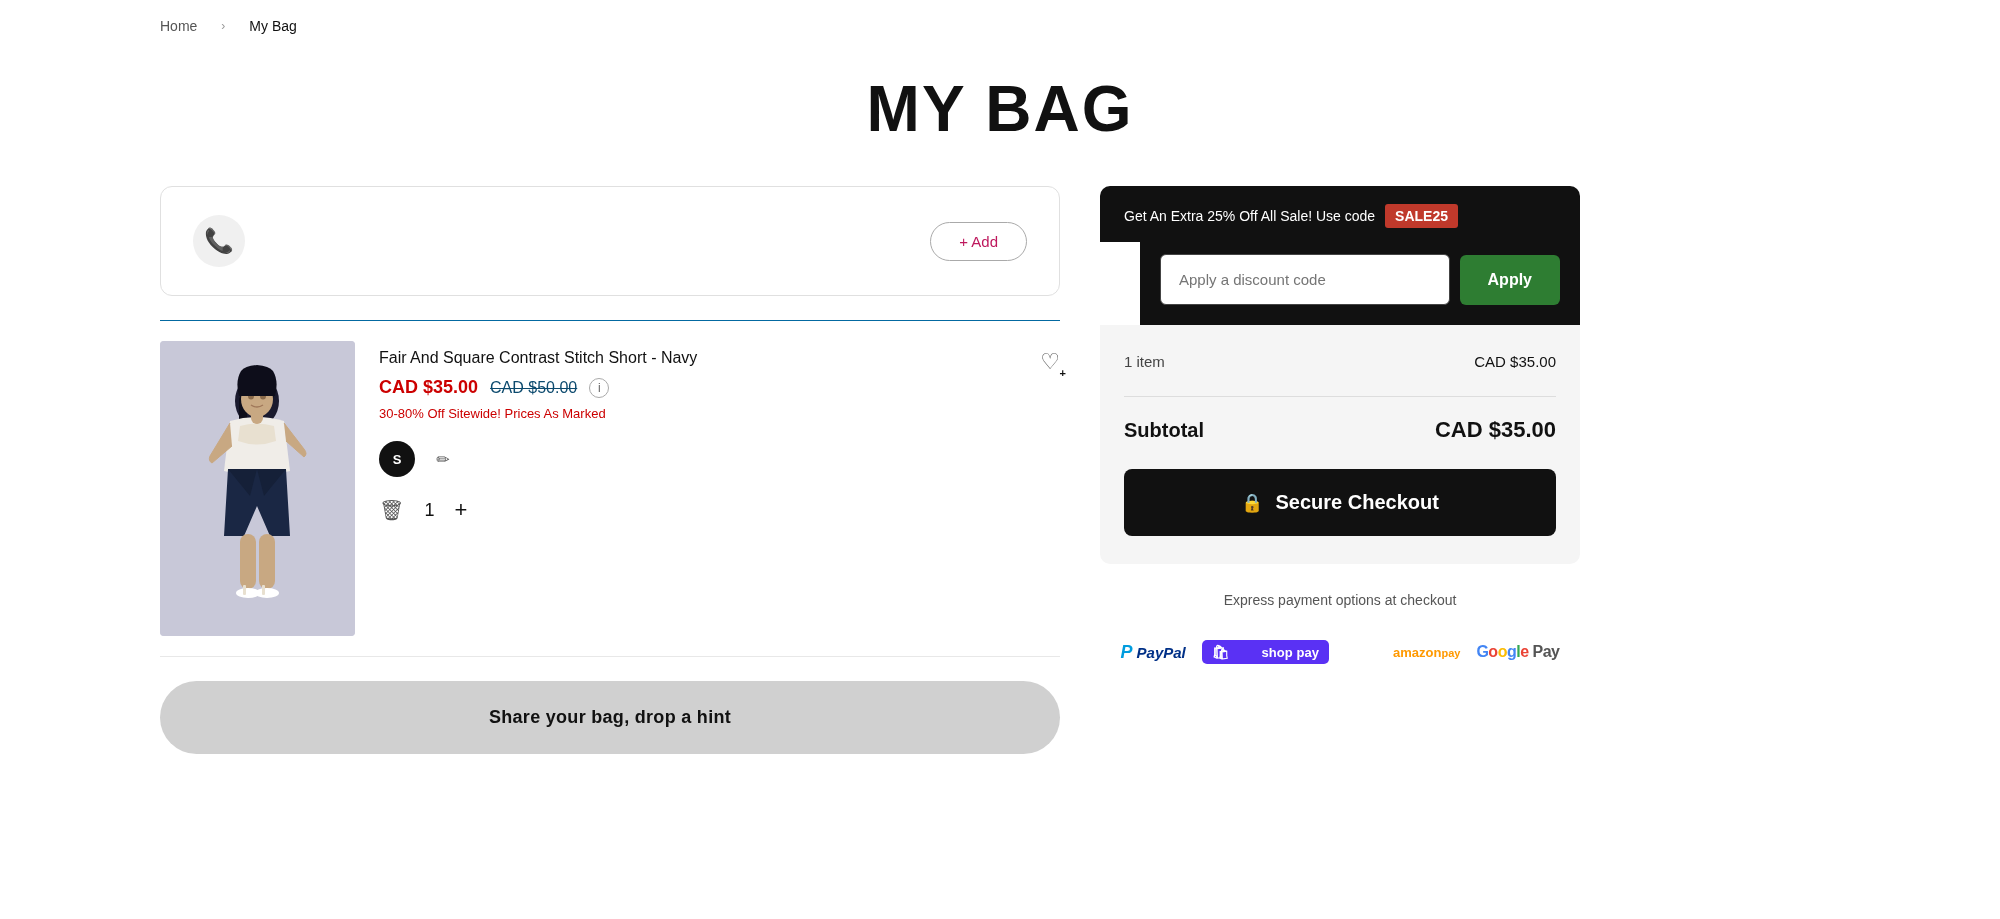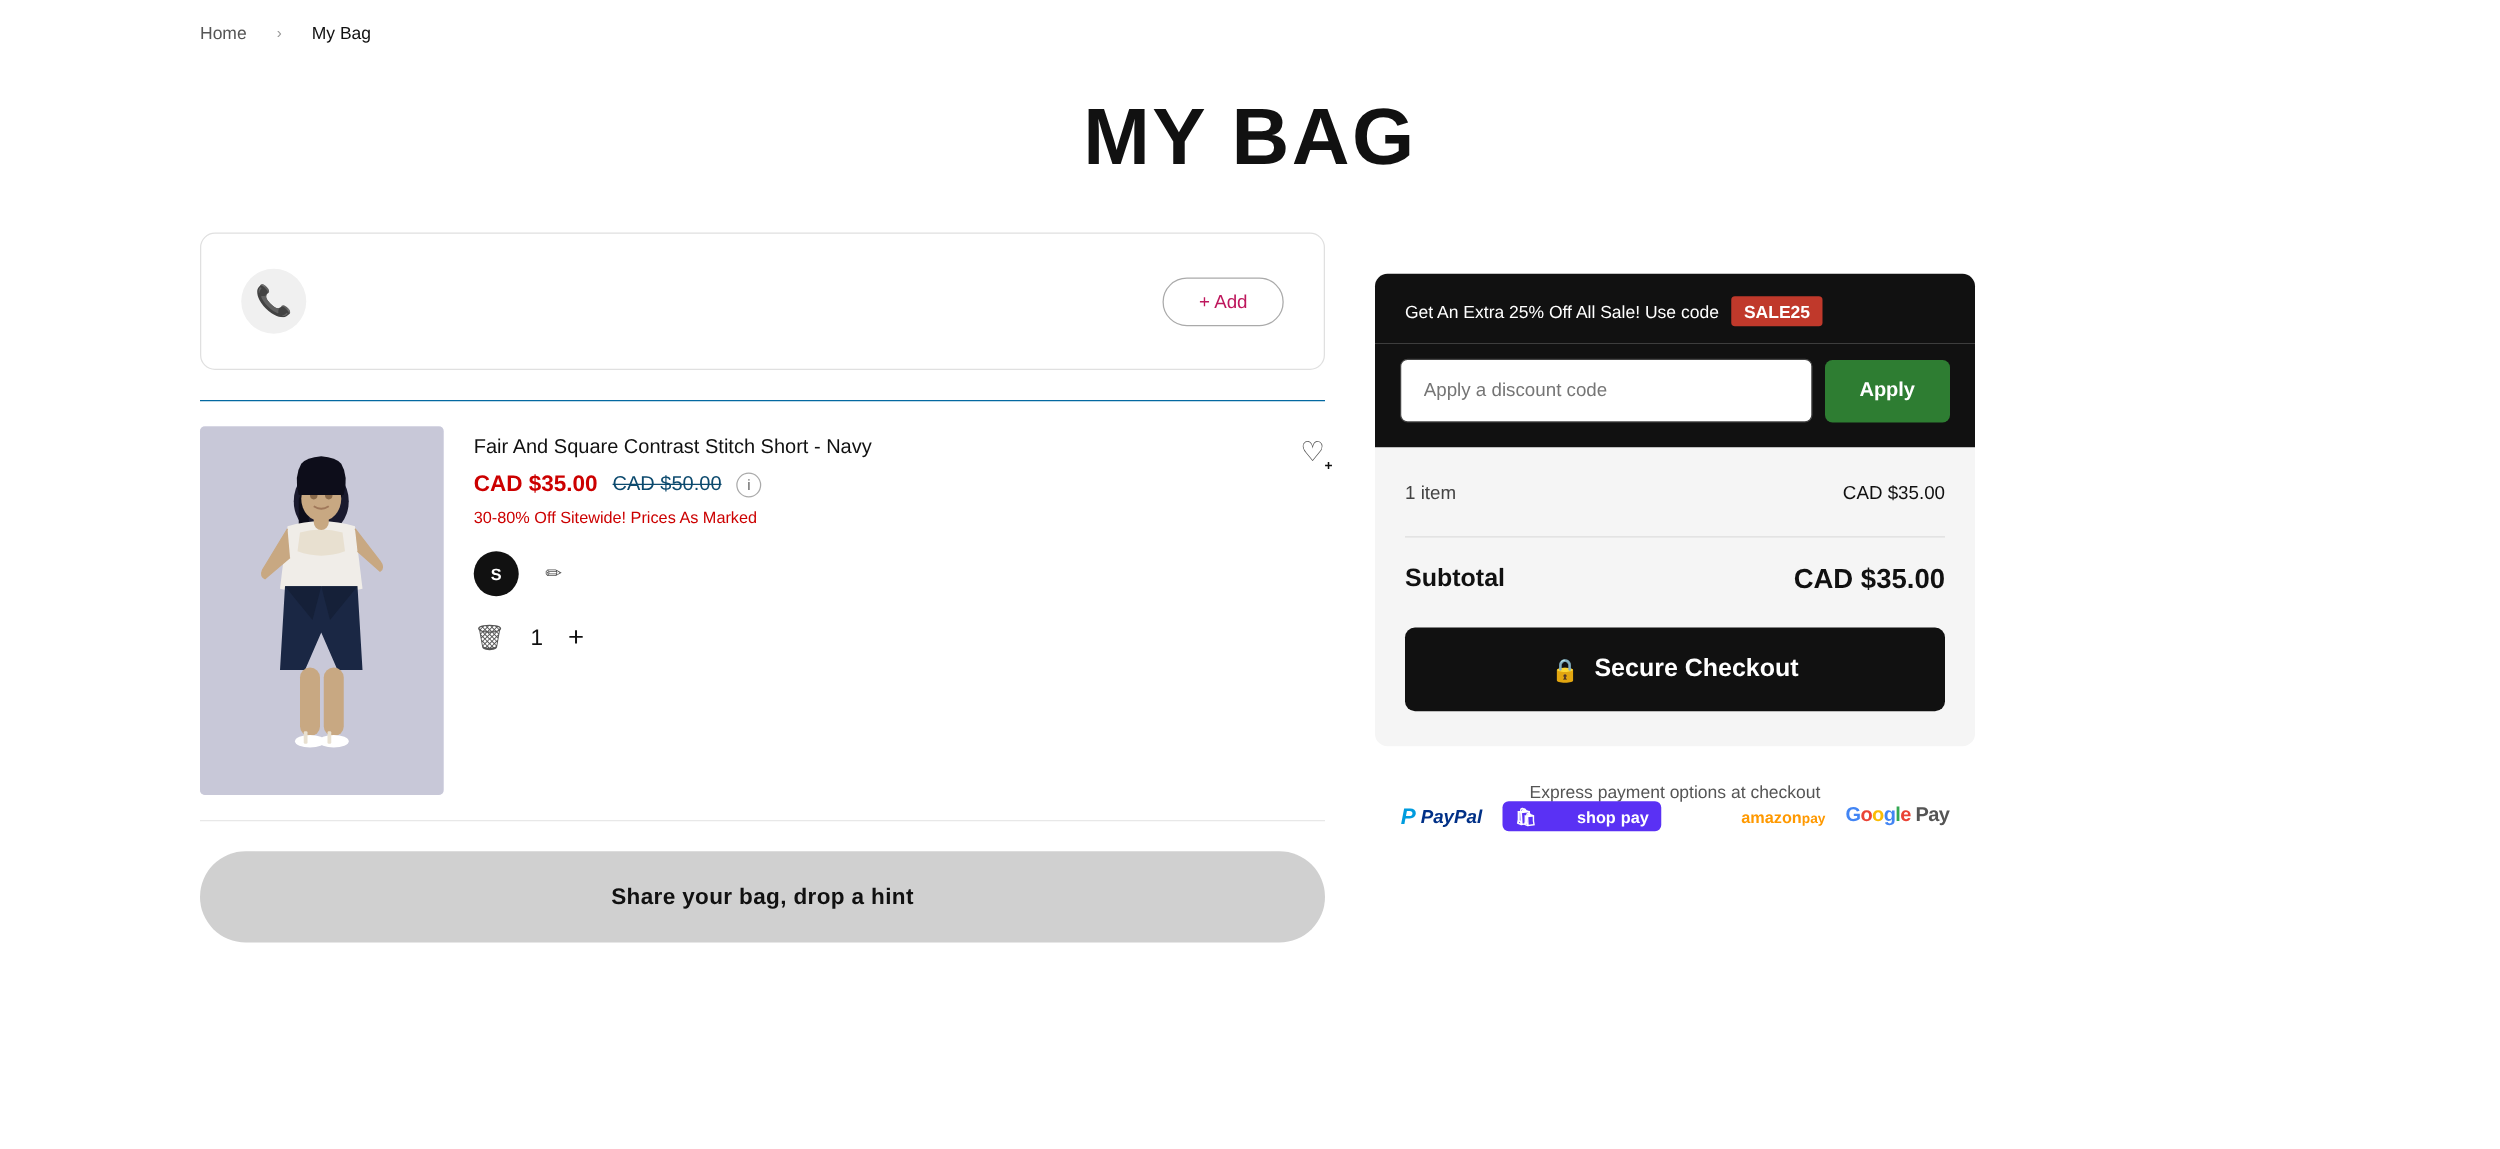--- a/index.html
+++ b/index.html
@@ -265,21 +265,20 @@
     .promo-banner {
       background: #111;
       color: #fff;
       border-radius: 10px 10px 0 0;
       padding: 18px 24px 14px;
       display: flex;
       align-items: center;
       gap: 10px;
       flex-wrap: wrap;
       font-size: 14px;
-      margin-top: 33px;
     }
     .promo-text {
       font-size: 14px;
       color: #fff;
     }
     .promo-code {
       background: #c0392b;
       color: #fff;
       font-weight: 700;
       padding: 4px 10px;
@@ -288,20 +287,21 @@
     }
 
     
     .discount-section {
       background: #111;
       border-radius: 0 0 0 0;
       padding: 12px 20px 20px;
       display: flex;
       gap: 10px;
       align-items: center;
+      margin-left: 40px;
     }
     .discount-input {
       flex: 1;
       padding: 16px 18px;
       border: 1px solid #444;
       border-radius: 6px;
       font-size: 15px;
       background: #fff;
       color: #999;
       outline: none;
@@ -379,21 +379,21 @@
     }
 
     
     .express-section {
       padding: 28px 0 0;
       text-align: center;
     }
     .express-label {
       font-size: 14px;
       color: #555;
-      margin-bottom: 0;
+      margin-bottom: 32px;
     }
     .payment-methods {
       display: flex;
       align-items: center;
       justify-content: center;
       gap: 16px;
     }
     .payment-badge {
       display: flex;
       align-items: center;

